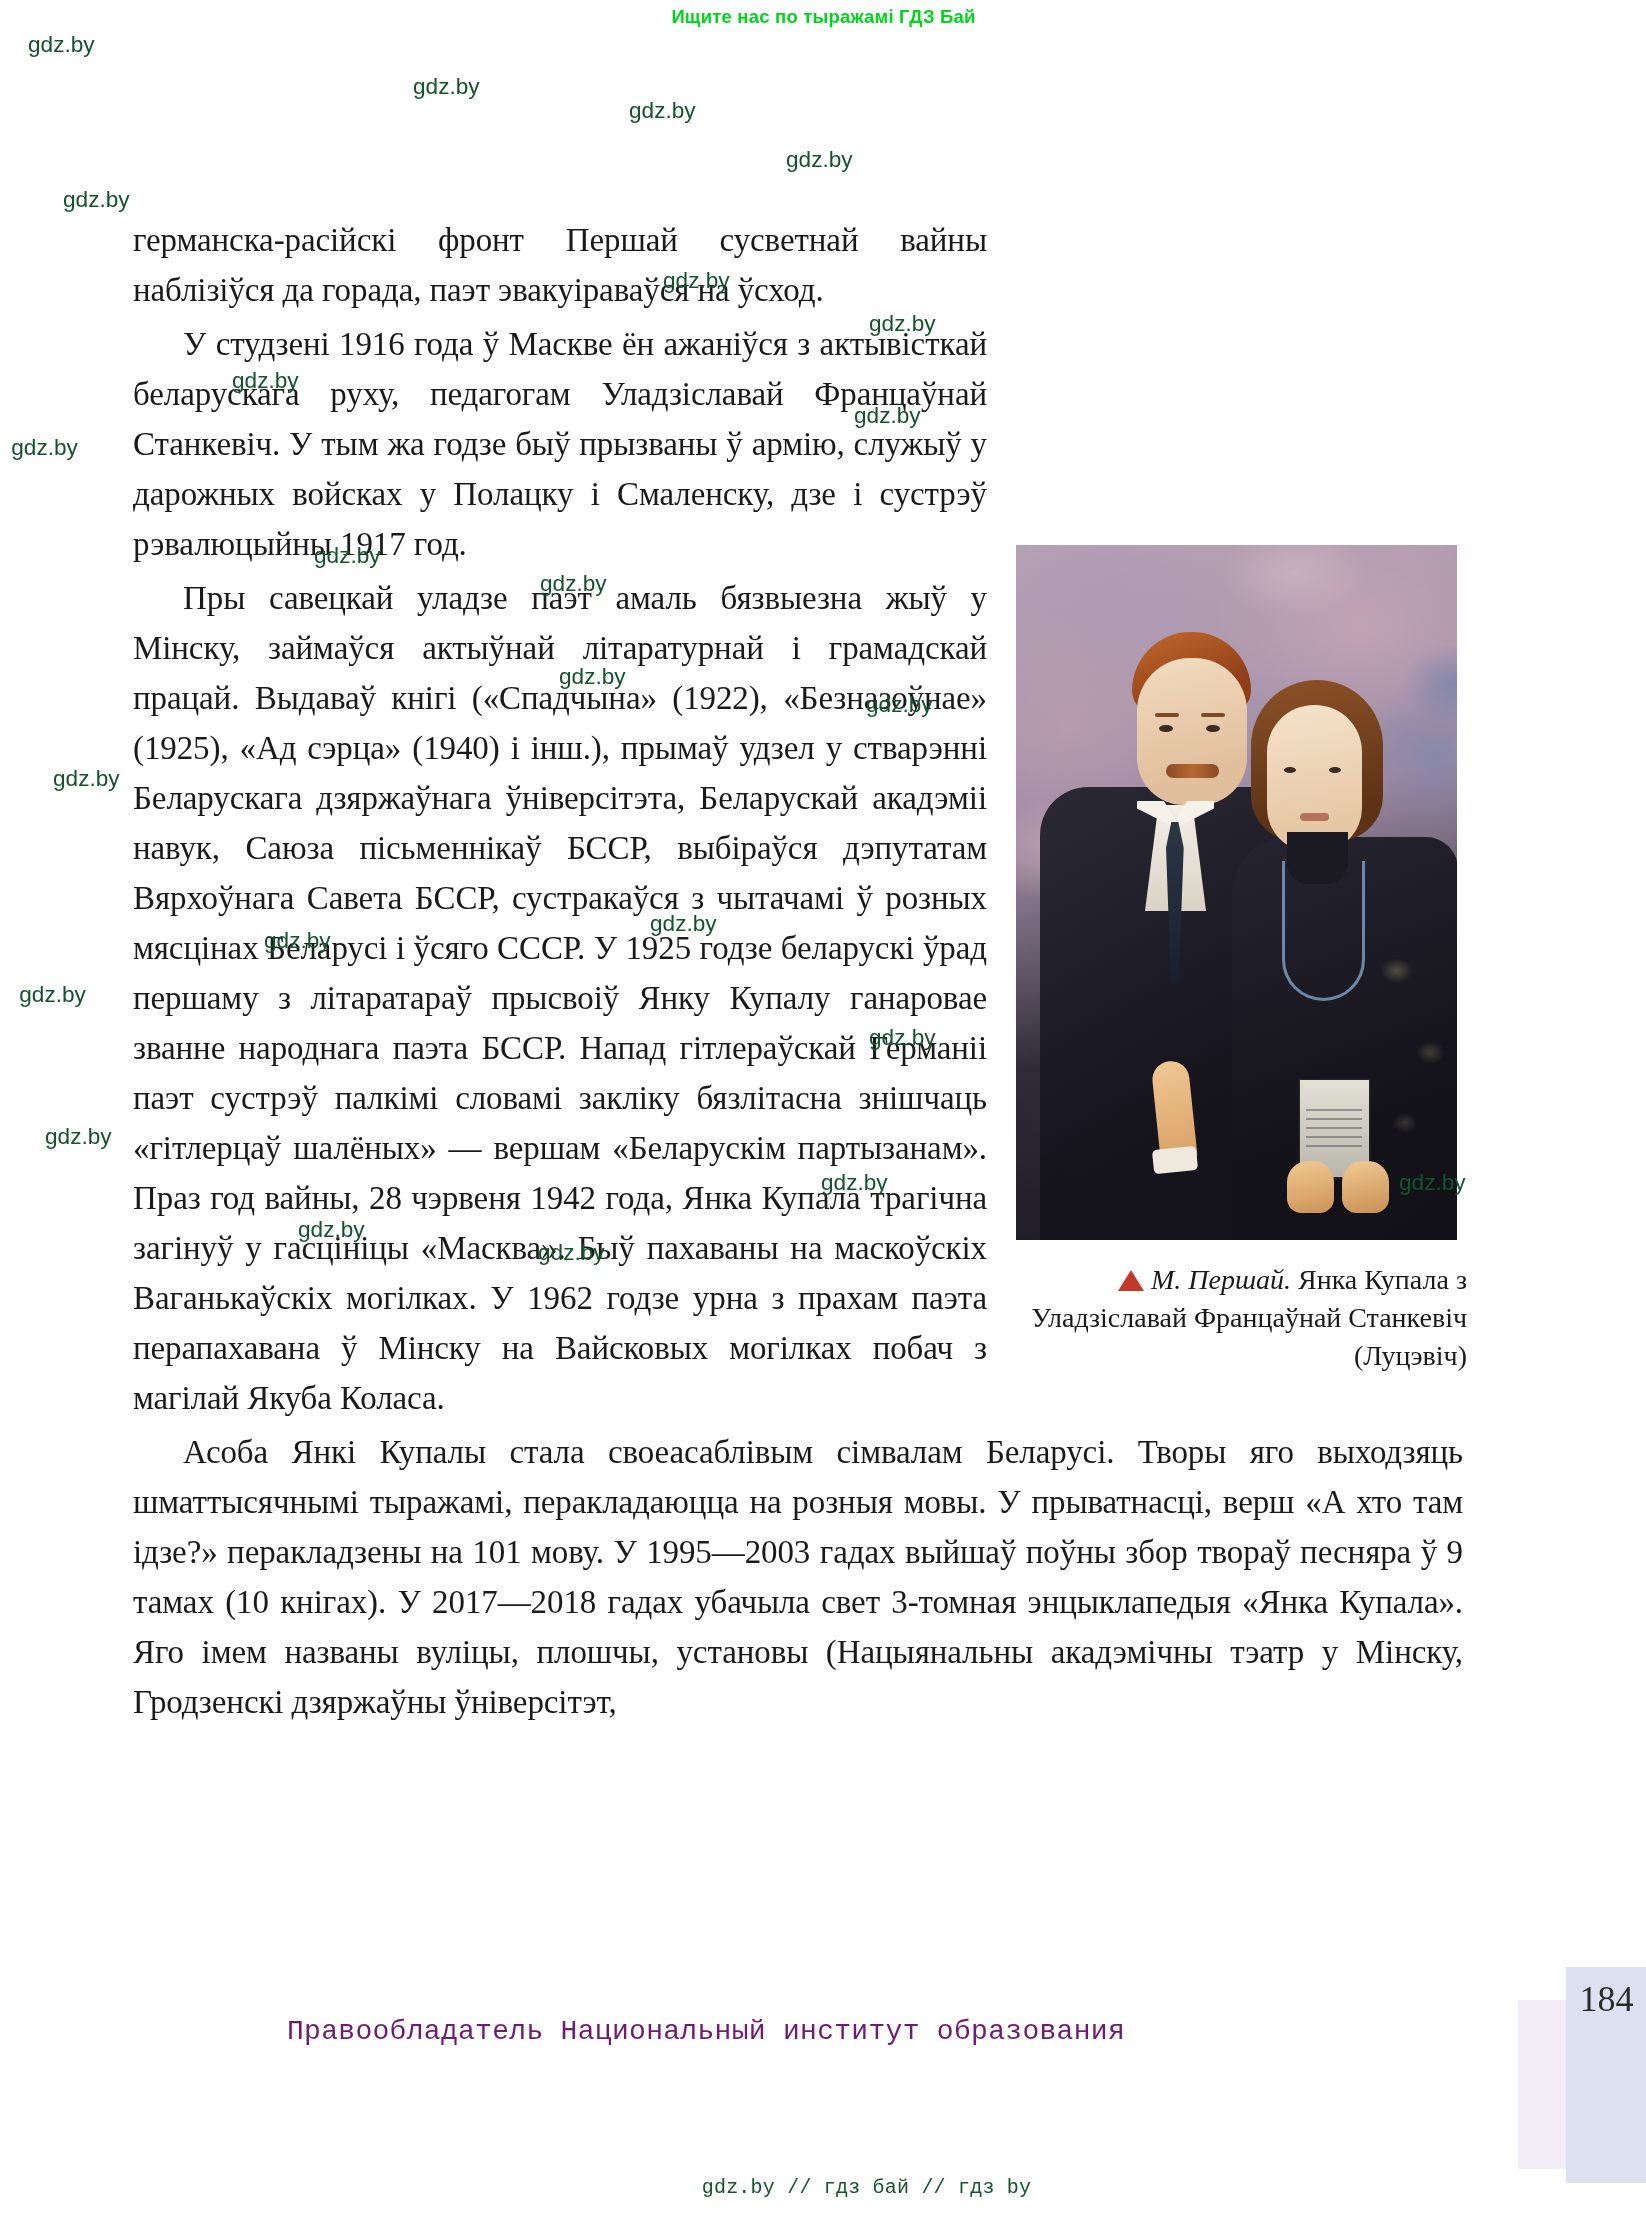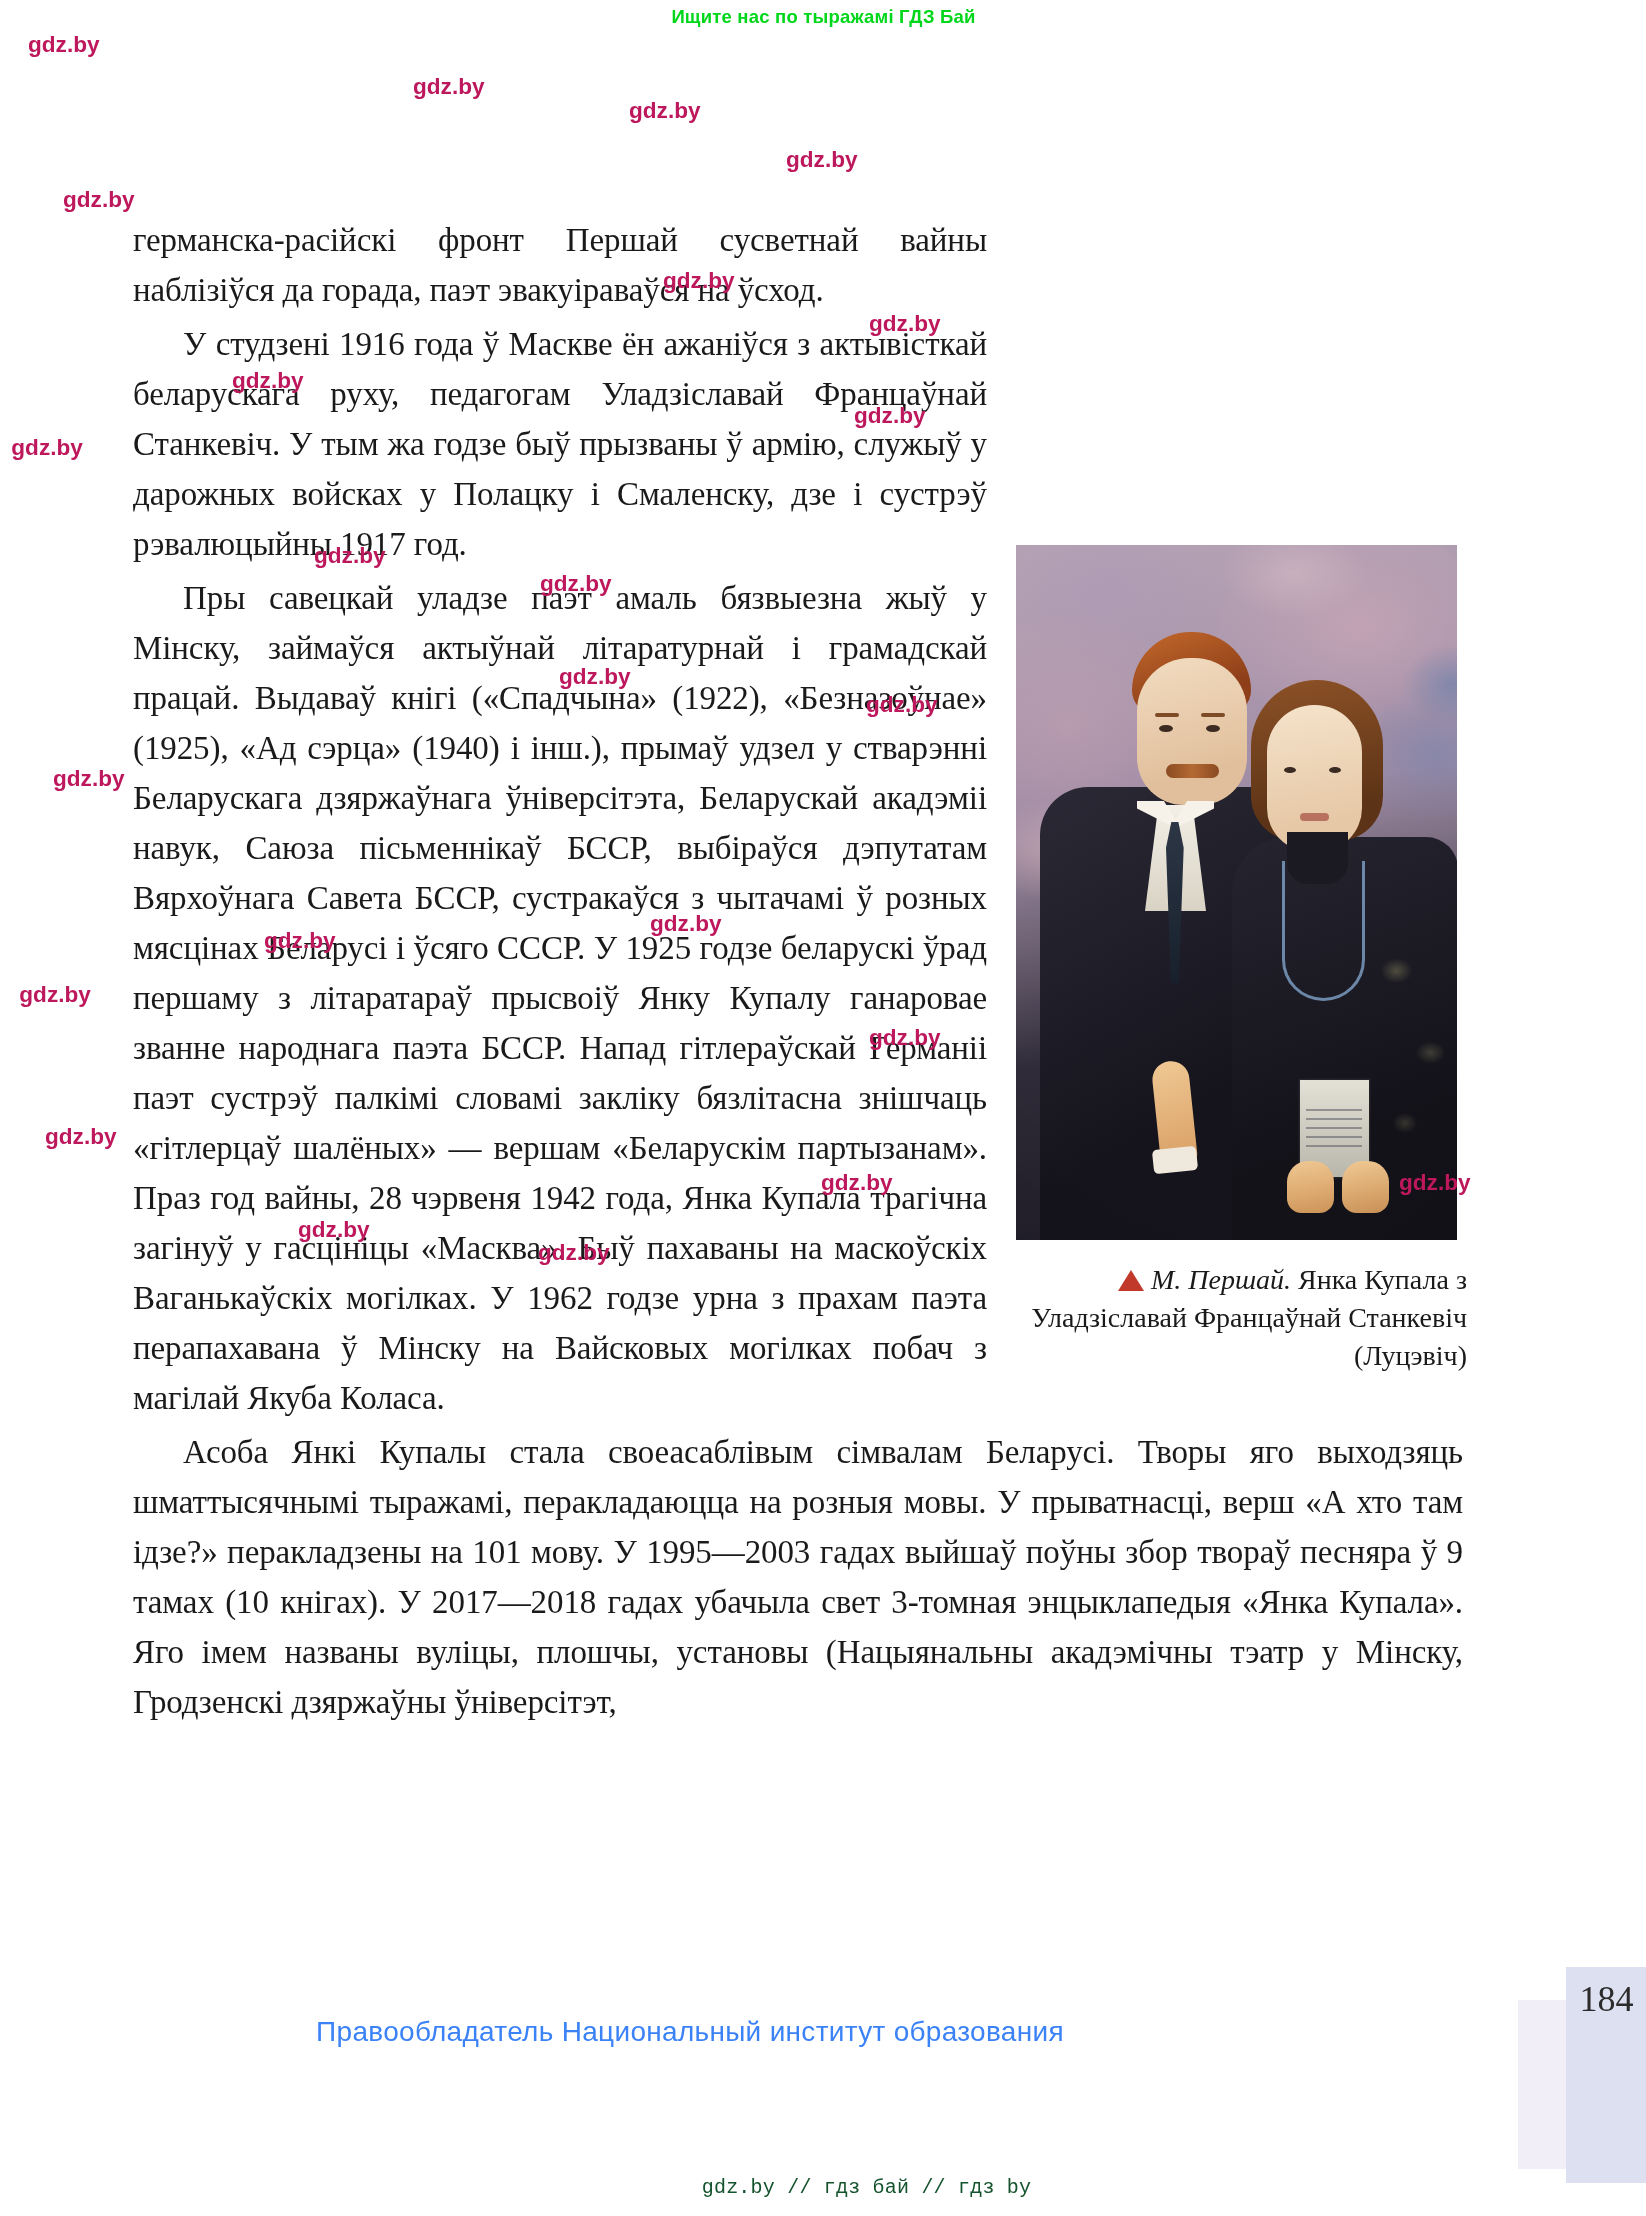--- a/index.html
+++ b/index.html
@@ -219,25 +219,26 @@
   .art .vignette{
     position:absolute;inset:0;
     background:radial-gradient(ellipse 120% 100% at 50% 40%, rgba(0,0,0,0) 55%, rgba(0,0,0,.2) 100%);
   }
 
   
   .copyright{
     position:absolute;
     left:0;top:2016px;width:1380px;
     text-align:center;
-    font-family:Liberation Sans, sans-serif;
+    font-family:Liberation Mono, monospace;
     font-size:28px;
-    color:#3b82f6;
+    color:#701a75;
     letter-spacing:0.3px;
     white-space:nowrap;
+    padding-left:16px;
   }
   .pagenum{
     position:absolute;
     right:0px;top:1967px;
     width:81px;height:216px;
     background:#dde0f1;
   }
   .pagenum .n{
     position:absolute;left:0;top:11.3px;width:81px;
     text-align:center;
@@ -258,24 +259,23 @@
     color:#14532d;
     letter-spacing:0.2px;
     margin-left:43px;
   }
 
   
   .wm{
     position:absolute;
     font-family:"Liberation Sans","DejaVu Sans",sans-serif;
     font-size:22.6px;
-    color:#be185d;
+    color:#14532d;
     white-space:nowrap;
     pointer-events:none;
-    font-weight:bold;
   }
 </style>
 </head>
 <body>
 
 <div class="page">
 
   <div class="promo">Ищите нас по тыражамі ГДЗ Бай</div>
 
   <div class="article">

